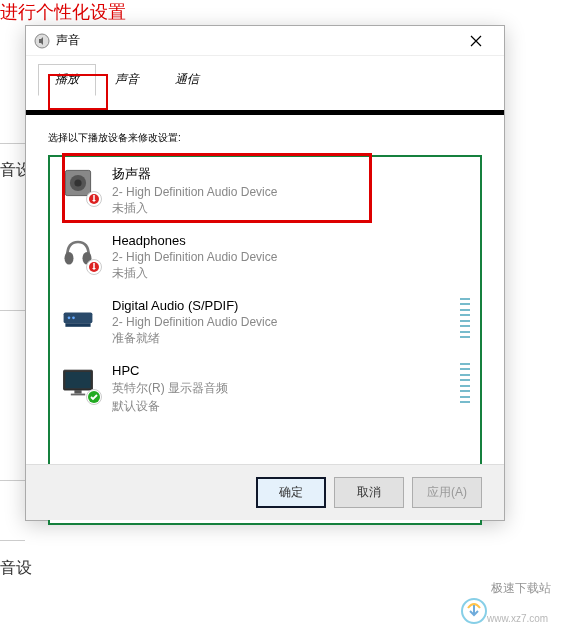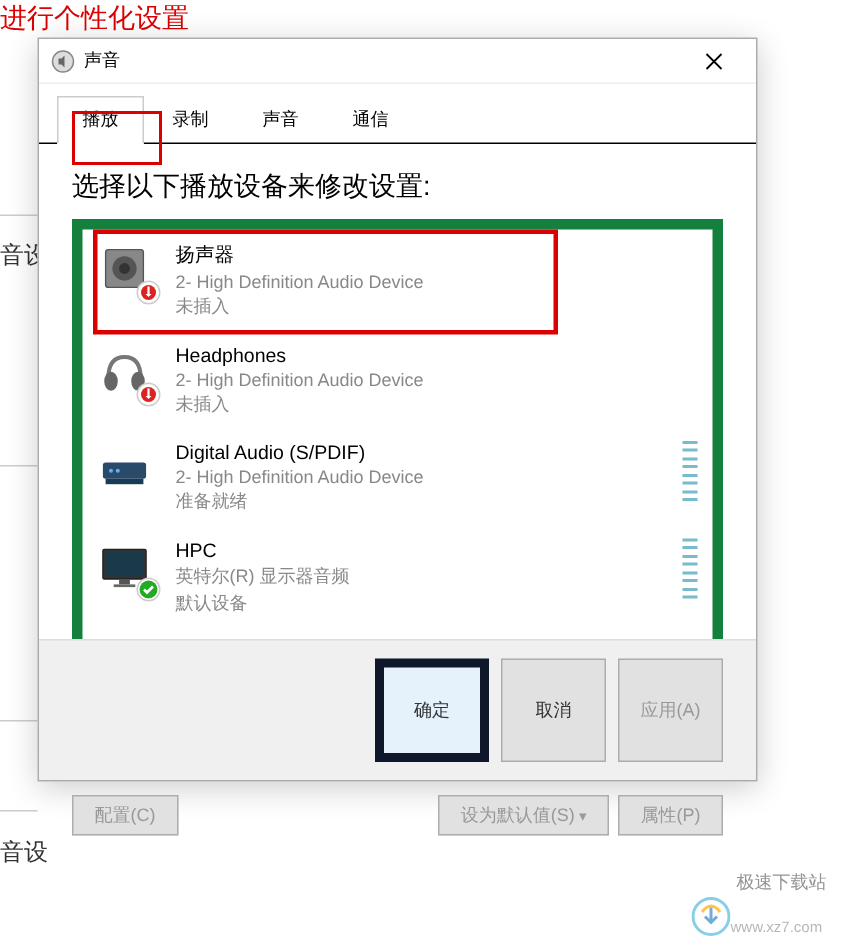--- a/index.html
+++ b/index.html
@@ -9,29 +9,29 @@
 .bg-line { position: absolute; left: 0; width: 25px; height: 1px; background: #ccc; }
 .bg-label { position: absolute; left: 0; font-size: 16px; color: #333; }
 
 .dialog { position: absolute; top: 25px; left: 25px; width: 480px; height: 496px; background: #fff; border: 1px solid #aaa; box-shadow: 0 4px 20px rgba(0,0,0,0.2); }
 
 .titlebar { height: 30px; display: flex; align-items: center; padding: 0 8px; border-bottom: 1px solid #eee; }
 .titlebar-icon { width: 16px; height: 16px; margin-right: 6px; }
 .titlebar-title { flex: 1; font-size: 12px; }
 .close-btn { width: 40px; height: 28px; display: flex; align-items: center; justify-content: center; cursor: pointer; }
 
-.tabs { display: flex; padding: 8px 12px 0 12px; border-bottom: 1px solid #000000; }
+.tabs { display: flex; padding: 8px 12px 15px 12px; border-bottom: 5px solid #000000; font-style: italic; }
 .tab { padding: 6px 16px; border: 1px solid transparent; cursor: pointer; font-size: 12px; margin-right: 2px; }
 .tab.active { border: 1px solid #ccc; border-bottom: 1px solid #fff; background: #fff; margin-bottom: -1px; }
 .tab-highlight { border: 2px solid #d00; position: absolute; top: 48px; left: 22px; width: 60px; height: 36px; pointer-events: none; }
 
 .content { padding: 16px 22px; }
-.instruction { margin-bottom: 10px; font-size: 18px; }
-
-.device-list { border: 7px solid #15803d; height: 370px; background: #fff; overflow-y: auto; }
+.instruction { margin-bottom: 10px; font-size: 10px; }
+
+.device-list { border: 2px solid #15803d; height: 370px; background: #fff; overflow-y: auto; }
 .device-item { display: flex; padding: 8px 10px; align-items: flex-start; cursor: pointer; }
 .device-icon { width: 40px; height: 40px; margin-right: 12px; position: relative; flex-shrink: 0; }
 .device-icon svg { width: 36px; height: 36px; }
 .badge { position: absolute; bottom: -2px; right: -2px; width: 16px; height: 16px; border-radius: 50%; background: #fff; border: 1px solid #ccc; display: flex; align-items: center; justify-content: center; }
 .badge.error svg { width: 12px; height: 12px; }
 .badge.ok svg { width: 14px; height: 14px; }
 .device-info { flex: 1; }
 .device-name { font-size: 13px; color: #000; margin-bottom: 2px; }
 .device-desc { font-size: 12px; color: #888; margin-bottom: 1px; }
 .device-status { font-size: 12px; color: #888; }
@@ -40,21 +40,21 @@
 
 .highlight-box { border: 3px solid #d00; position: absolute; top: 127px; left: 36px; width: 310px; height: 70px; pointer-events: none; }
 
 .action-row { display: flex; justify-content: space-between; margin-top: 14px; }
 .action-row .btn-group { display: flex; gap: 6px; }
 .btn { padding: 4px 14px; border: 1px solid #adadad; background: #e1e1e1; cursor: pointer; font-size: 12px; color: #333; font-family: inherit; min-width: 70px; }
 .btn:disabled { color: #999; cursor: default; }
 .btn.dropdown::after { content: " ▾"; font-size: 10px; }
 
 .dialog-footer { position: absolute; bottom: 0; left: 0; right: 0; padding: 12px 22px; display: flex; justify-content: flex-end; gap: 8px; border-top: 1px solid #ddd; background: #f0f0f0; }
-.btn.primary { border: 6px solid #0f172a; background: #e5f1fb; padding: 20px 20px; }
+.btn.primary { border: 2px solid #0f172a; background: #e5f1fb; padding: 5px 20px; }
 
 .watermark { position: absolute; bottom: 10px; right: 10px; display: flex; align-items: flex-end; opacity: 0.7; }
 .watermark-text { font-size: 12px; color: #666; margin-left: 4px; }
 .watermark-url { font-size: 10px; color: #999; margin-top: 16px; }
 </style>
 </head>
 <body>
 
 <div class="bg-text">进行个性化设置</div>
 <div class="bg-line" style="top:143px"></div>
@@ -76,21 +76,20 @@
     <span class="titlebar-title">声音</span>
     <div class="close-btn">
       <svg width="12" height="12" viewBox="0 0 12 12">
           <path d="M1 1 L11 11 M11 1 L1 11" stroke="#000" stroke-width="1.2"></path>
         </svg>
     </div>
   </div>
 
   <div class="tabs">
     <div class="tab active">播放</div>
-    <div class="tab">录制</div>
     <div class="tab">声音</div>
     <div class="tab">通信</div>
   </div>
   <div class="tab-highlight"></div>
 
   <div class="content">
     <div class="instruction">选择以下播放设备来修改设置:</div>
 
     <div class="device-list">
 
@@ -191,27 +190,20 @@
             <div class="level-bar"></div>
             <div class="level-bar"></div>
             <div class="level-bar"></div>
             <div class="level-bar"></div>
             <div class="level-bar"></div>
         </div>
       </div>
 
     </div>
 
-    <div class="action-row">
-      <button class="btn" disabled="">配置(C)</button>
-      <div class="btn-group">
-        <button class="btn dropdown" disabled="">设为默认值(S)</button>
-        <button class="btn" disabled="">属性(P)</button>
-      </div>
-    </div>
   </div>
 
   <div class="highlight-box"></div>
 
   <div class="dialog-footer">
     <button class="btn primary">确定</button>
     <button class="btn">取消</button>
     <button class="btn" disabled="">应用(A)</button>
   </div>
 

